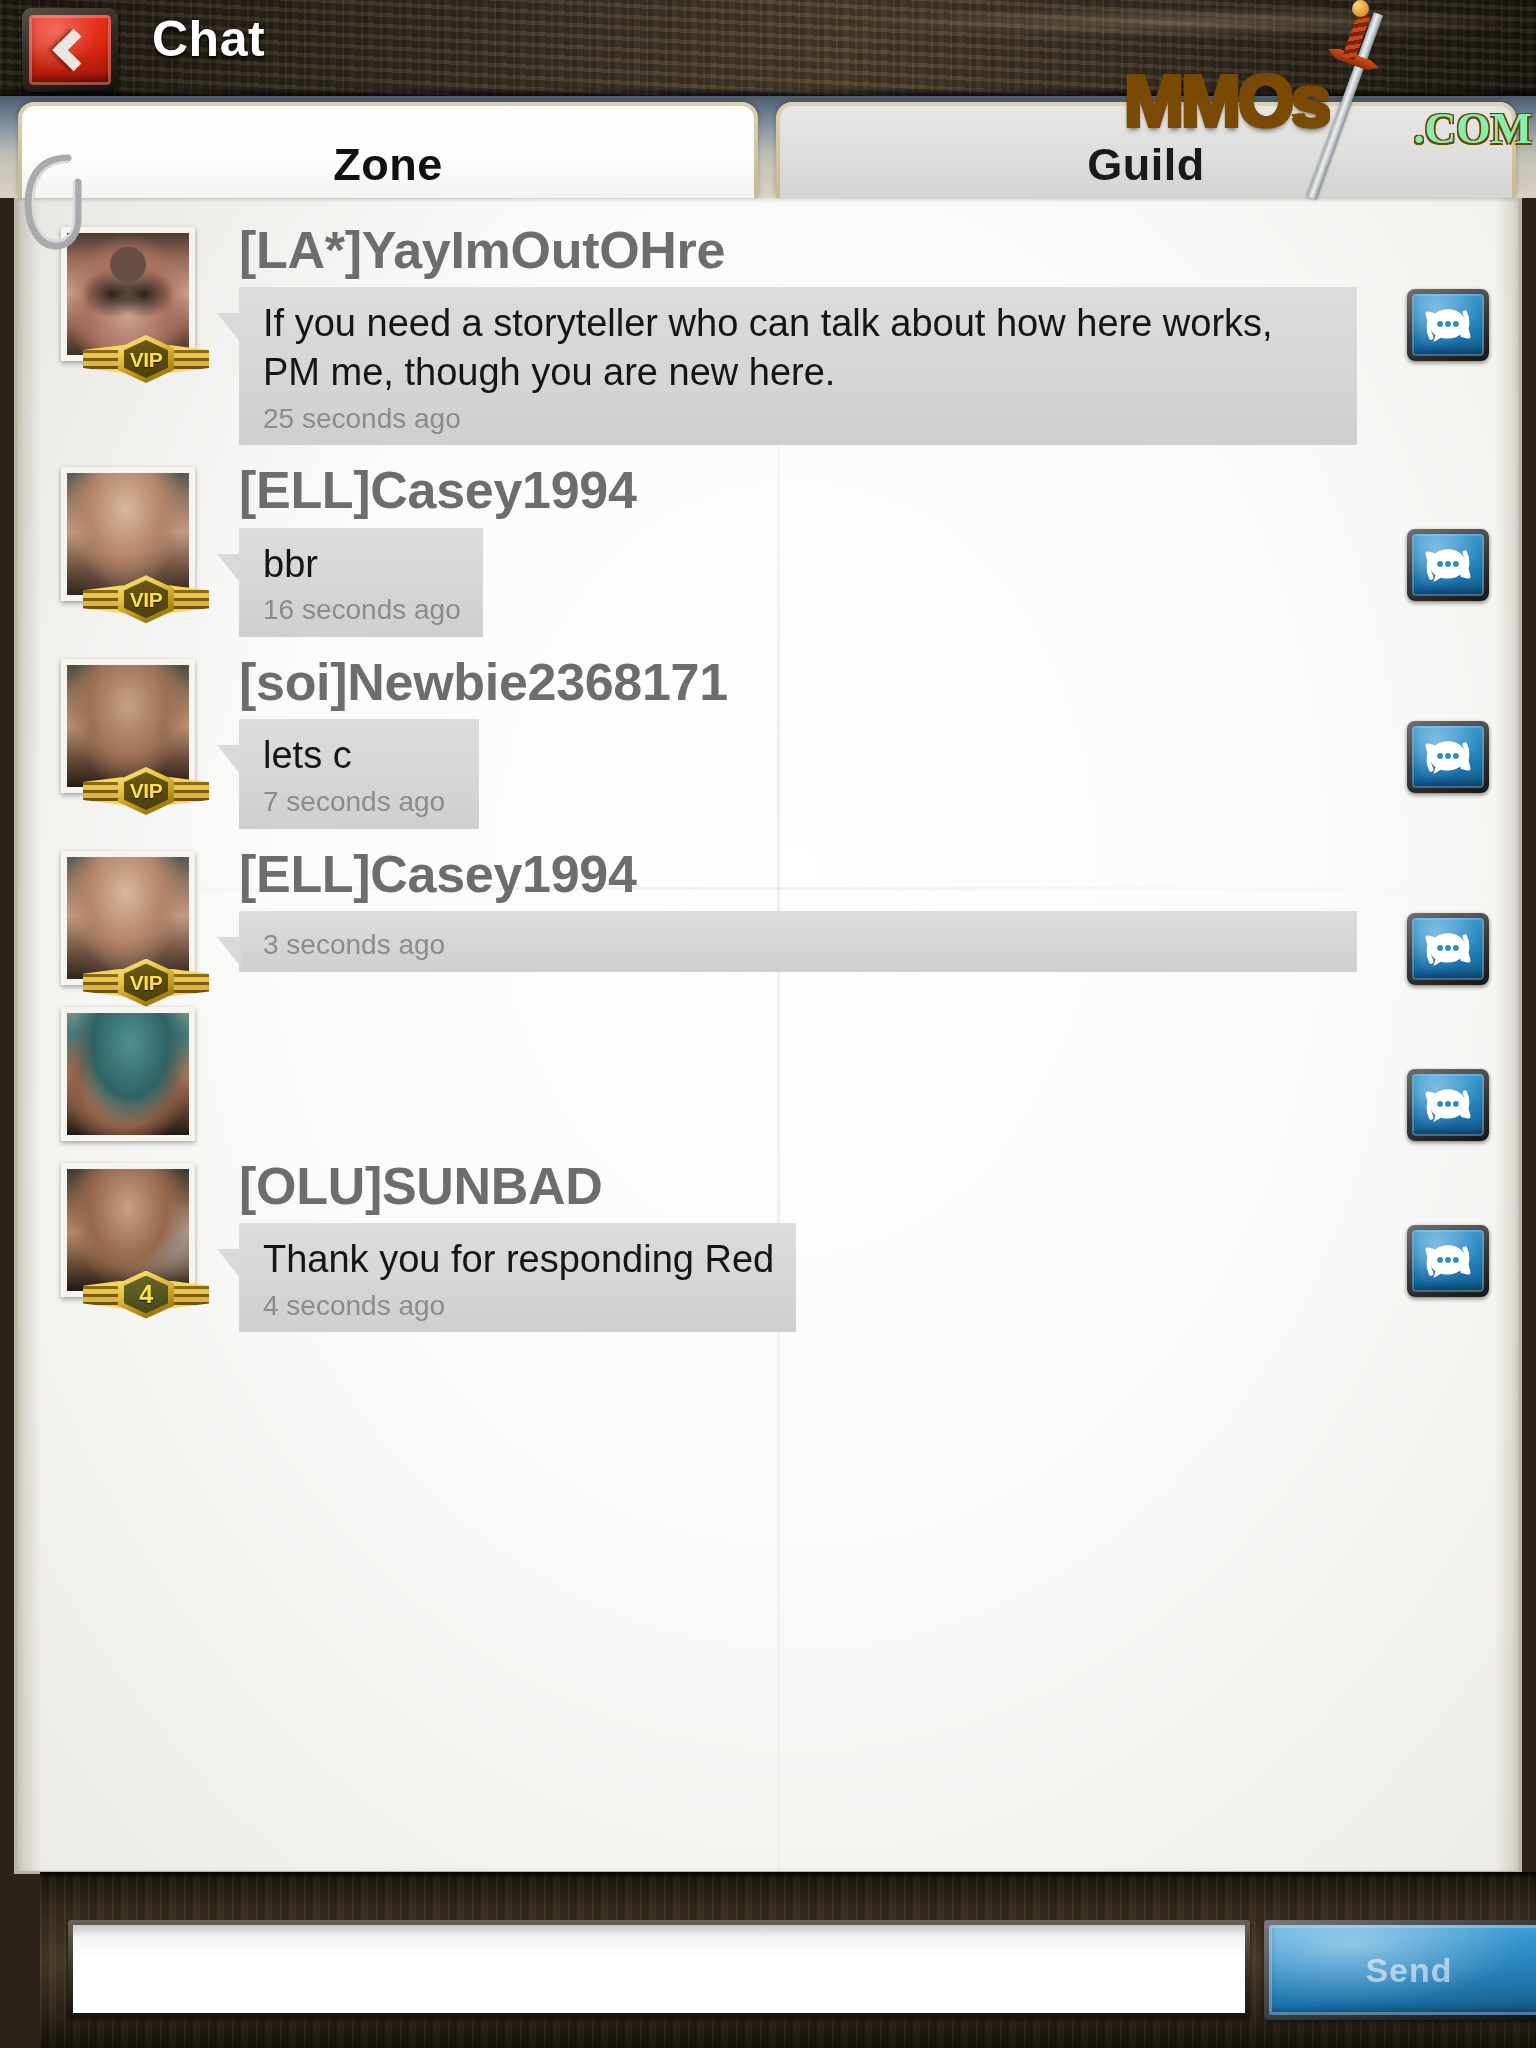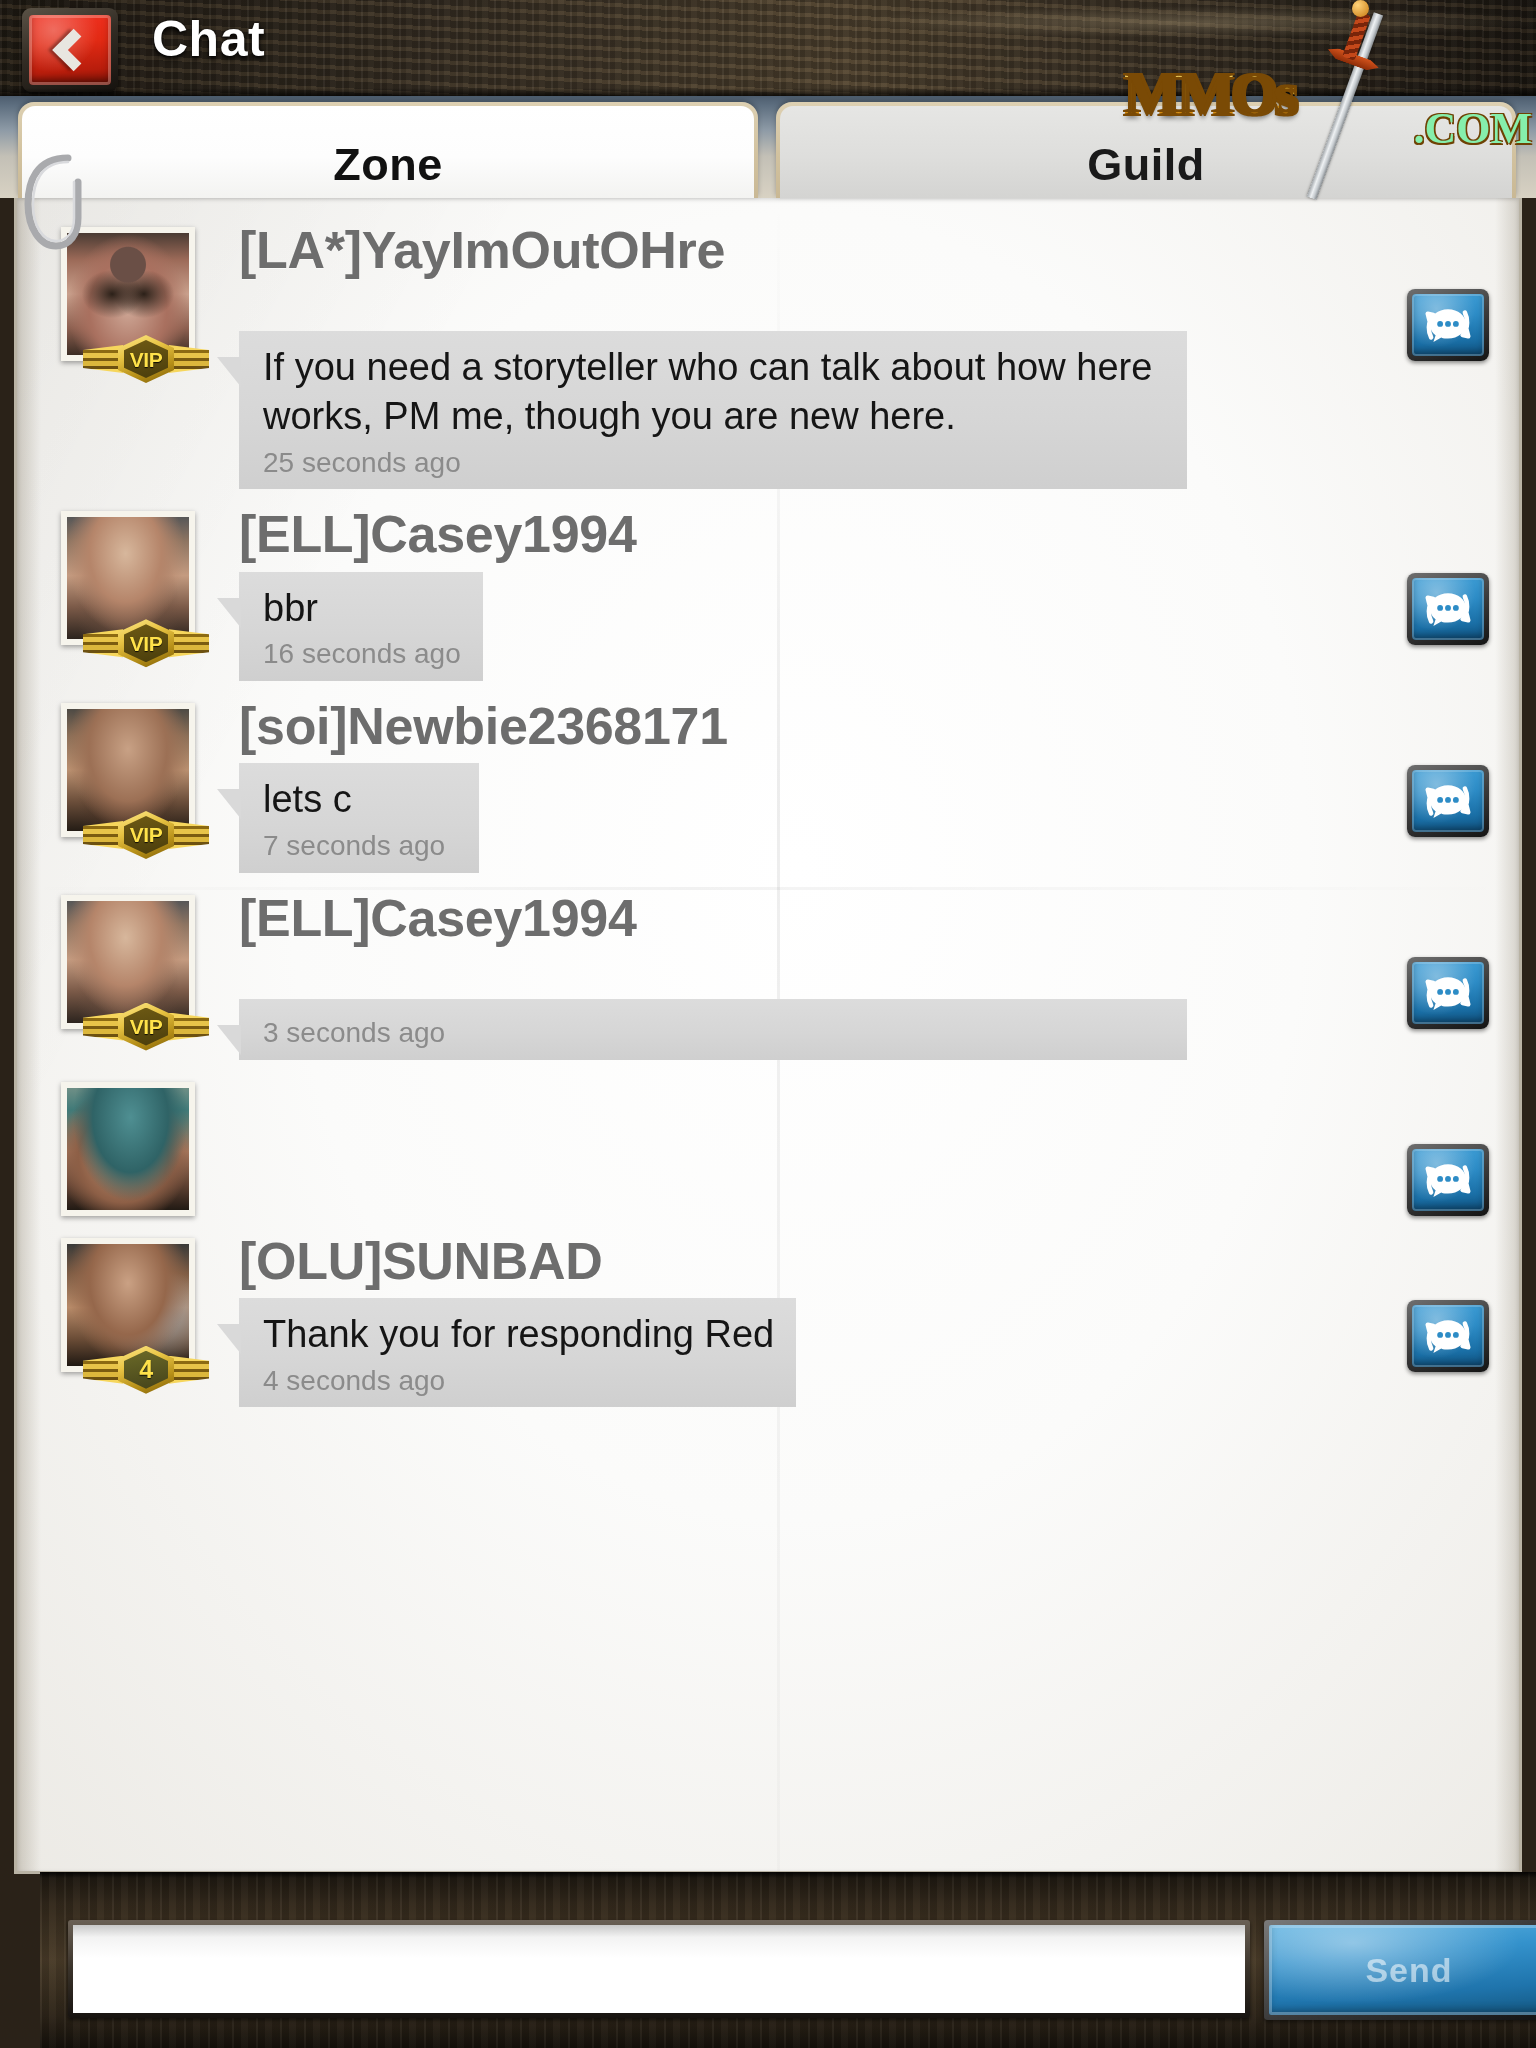--- a/index.html
+++ b/index.html
@@ -325,21 +325,21 @@
     color: #222;
   }
   .bubble .time {
     font-size: 28px;
     color: #8b8b8b;
     margin-top: 5px;
     line-height: 1.2;
   }
 
   
-  .bubble.wide { width: 948px; margin-top: 44px; }
+  .bubble.wide { width: 1118px; }
 
   
   .reply-btn {
     position: absolute;
     right: 30px;
     width: 82px; height: 72px;
     border-radius: 8px;
     background: linear-gradient(160deg, #6f6f6f 0%, #3c3c3c 50%, #141414 100%);
     padding: 5px;
     box-shadow: 0 2px 4px rgba(0,0,0,0.45);
@@ -428,22 +428,22 @@
   #watermark {
     position: absolute;
     left: 1116px; top: 26px;
     width: 420px; height: 150px;
     pointer-events: none;
     z-index: 60;
   }
   #watermark .wm-text {
     position: absolute;
     left: 8px; top: 34px;
-    font-family: Liberation Serif, serif;
-    font-size: 60px;
+    font-family: Liberation Sans, sans-serif;
+    font-size: 72px;
     font-weight: bold;
     color: #f5b422;
     letter-spacing: -3px;
     text-shadow:
       -2px -2px 0 #7a4a05, 2px -2px 0 #7a4a05,
       -2px 2px 0 #7a4a05, 2px 2px 0 #7a4a05,
       0 4px 5px rgba(0,0,0,0.55);
     background: linear-gradient(180deg, #ffe98f 0%, #f7c439 42%, #e59510 78%, #c87708 100%);
     -webkit-background-clip: text;
     background-clip: text;

